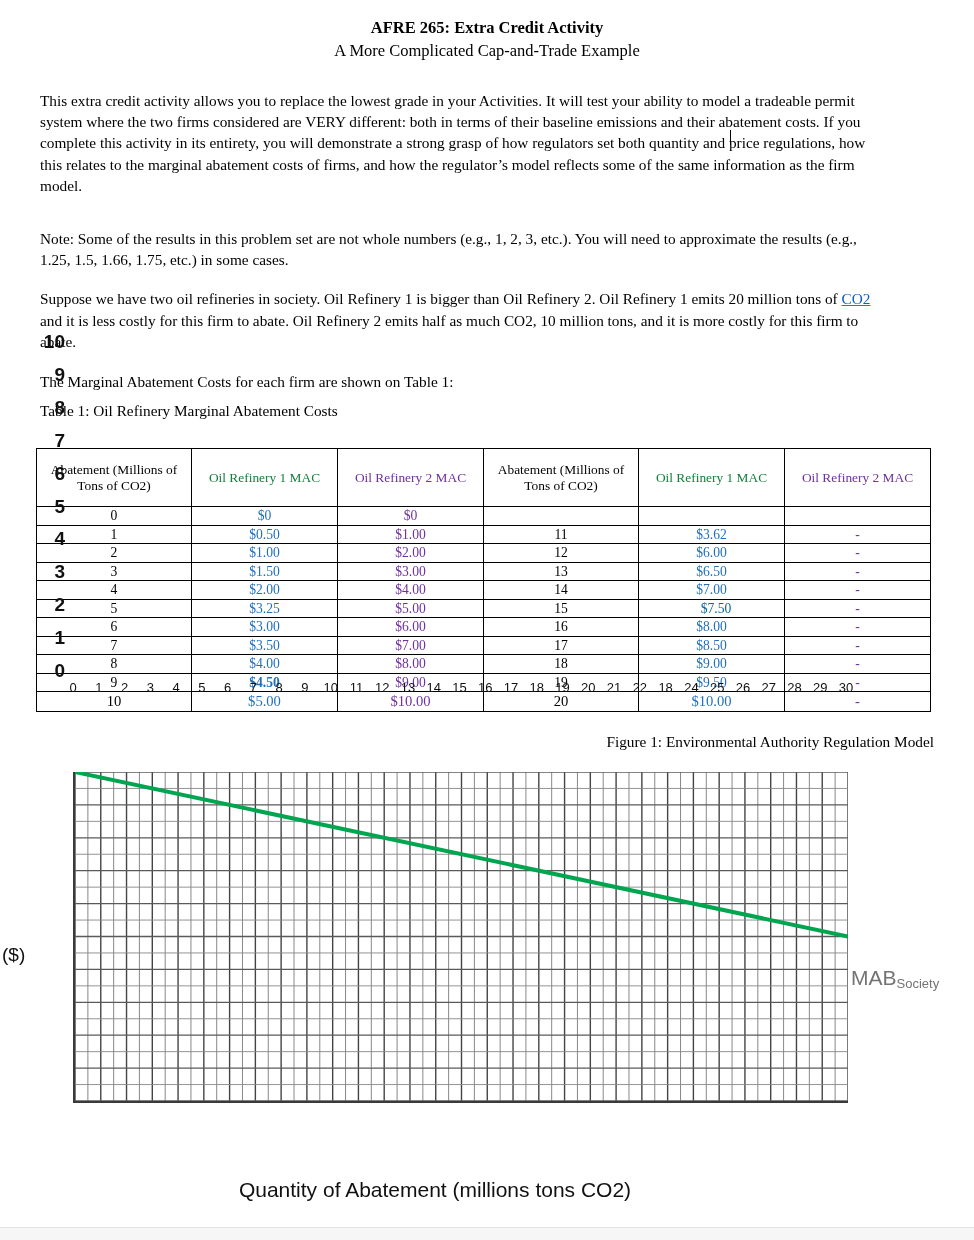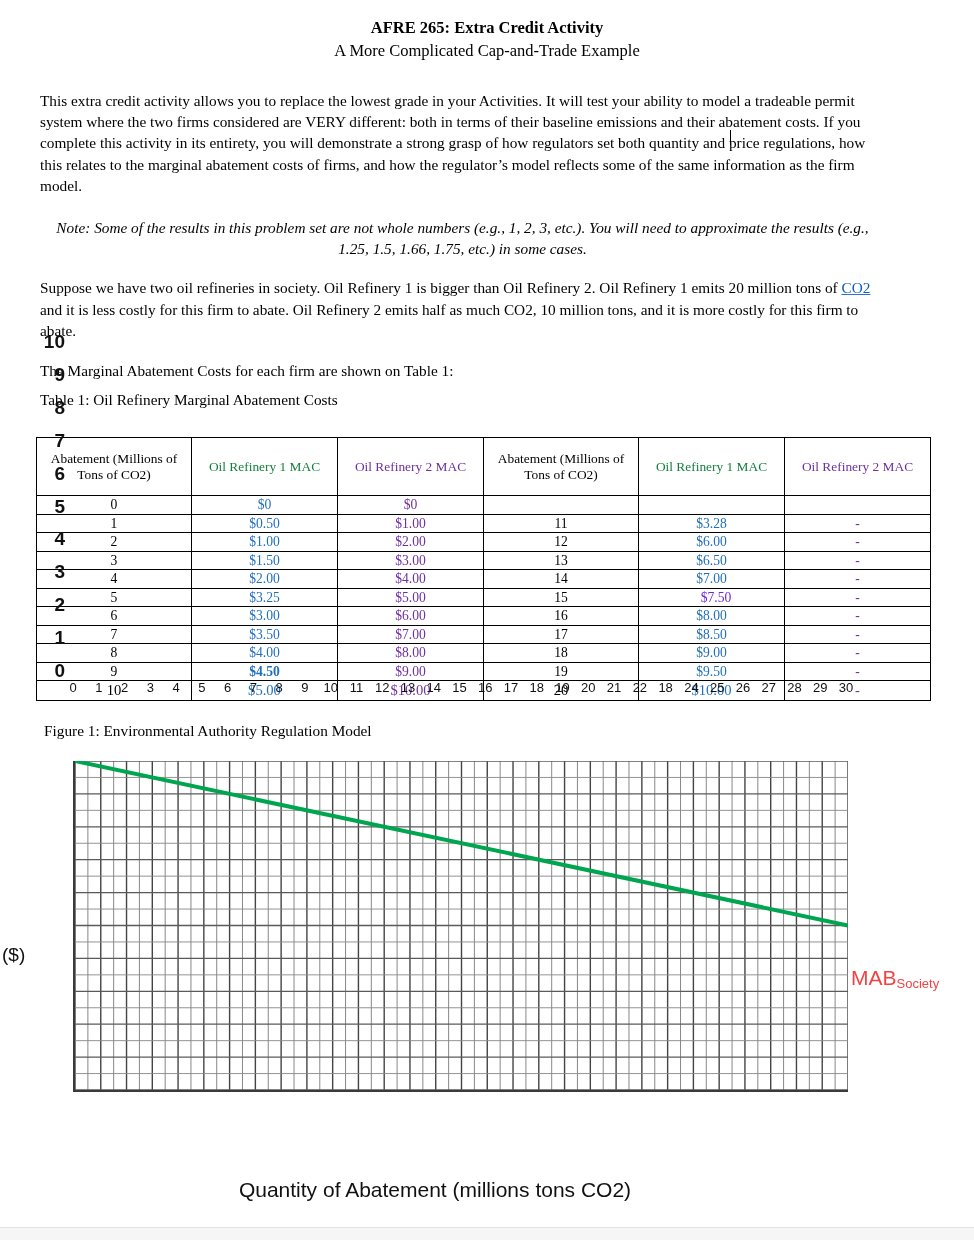--- a/index.html
+++ b/index.html
@@ -46,26 +46,26 @@
   
   .body-wrap { padding: 0 40px 0 40px; }
   p.para {
     font-family: "Liberation Serif", serif;
     font-size: 15.3px;
     line-height: 21.2px;
     margin: 0;
     text-align: left;
   }
   .para.first { margin-top: 27px; width: 845px; }
-  .para.note { margin-top: 21px; font-style: italic; width: 845px; text-align: center; }
+  .para.note { margin-top: 32px; width: 845px; }
   .para.suppose { margin-top: 18px; width: 848px; }
   .para.tablelead { margin-top: 19px; }
   .para.tablecap { margin-top: 8px; }
   .para.envauth { width: 790px; }
-  .para.figcap { padding-left: 4px; }
+  .para.figcap { padding-left: 4px; text-align: right; }
   .link-co2 {
     color: #0b5fbd;
     text-decoration: underline;
     text-decoration-color: #2f6fd0;
   }
   
   .table-wrap { padding: 0 0 0 36px; margin-top: 27px; }
   table.mac {
     border-collapse: collapse;
     width: 874px;
@@ -142,21 +142,21 @@
     text-align: center;
     font-family: "Liberation Sans", sans-serif;
     font-size: 21px;
     color: #111;
   }
   .mab-label {
     position: absolute;
     left: 851px; top: 966px;
     font-family: "Liberation Sans", sans-serif;
     font-size: 21px;
-    color: #ef4444;
+    color: #737373;
     white-space: nowrap;
   }
   .mab-label sub {
     font-size: 13px;
     vertical-align: baseline;
     position: relative;
     top: 3px;
   }
   .caret {
     position: absolute;
@@ -207,21 +207,21 @@
             <td class="col-m2" style="color: rgb(112, 48, 160);">$0</td>
             <td class="col-q" style="color: rgb(0, 0, 0);"></td>
             <td class="col-m1" style="color: rgb(31, 111, 191);"></td>
             <td class="col-m2" style="color: rgb(112, 48, 160);"></td>
           </tr>
           <tr>
             <td class="col-q" style="color: rgb(0, 0, 0);">1</td>
             <td class="col-m1" style="color: rgb(31, 111, 191);">$0.50</td>
             <td class="col-m2" style="color: rgb(112, 48, 160);">$1.00</td>
             <td class="col-q" style="color: rgb(0, 0, 0);">11</td>
-            <td class="col-m1" style="color: rgb(31, 111, 191);">$3.28</td>
+            <td class="col-m1" style="color: rgb(31, 111, 191);">$3.62</td>
             <td class="col-m2" style="color: rgb(112, 48, 160);">-</td>
           </tr>
           <tr>
             <td class="col-q" style="color: rgb(0, 0, 0);">2</td>
             <td class="col-m1" style="color: rgb(31, 111, 191);">$1.00</td>
             <td class="col-m2" style="color: rgb(112, 48, 160);">$2.00</td>
             <td class="col-q" style="color: rgb(0, 0, 0);">12</td>
             <td class="col-m1" style="color: rgb(31, 111, 191);">$6.00</td>
             <td class="col-m2" style="color: rgb(112, 48, 160);">-</td>
           </tr>
@@ -239,21 +239,21 @@
             <td class="col-m2" style="color: rgb(112, 48, 160);">$4.00</td>
             <td class="col-q" style="color: rgb(0, 0, 0);">14</td>
             <td class="col-m1" style="color: rgb(31, 111, 191);">$7.00</td>
             <td class="col-m2" style="color: rgb(112, 48, 160);">-</td>
           </tr>
           <tr>
             <td class="col-q" style="color: rgb(0, 0, 0);">5</td>
             <td class="col-m1" style="color: rgb(31, 111, 191);">$3.25</td>
             <td class="col-m2" style="color: rgb(112, 48, 160);">$5.00</td>
             <td class="col-q" style="color: rgb(0, 0, 0);">15</td>
-            <td class="col-m1" style="color: #6d28d9; padding-left: 9px;">$7.50</td>
+            <td class="col-m1" style="color: #0369a1; padding-left: 9px;">$7.50</td>
             <td class="col-m2" style="color: rgb(112, 48, 160);">-</td>
           </tr>
           <tr>
             <td class="col-q" style="color: rgb(0, 0, 0);">6</td>
             <td class="col-m1" style="color: rgb(31, 111, 191);">$3.00</td>
             <td class="col-m2" style="color: rgb(112, 48, 160);">$6.00</td>
             <td class="col-q" style="color: rgb(0, 0, 0);">16</td>
             <td class="col-m1" style="color: rgb(31, 111, 191);">$8.00</td>
             <td class="col-m2" style="color: rgb(112, 48, 160);">-</td>
           </tr>

